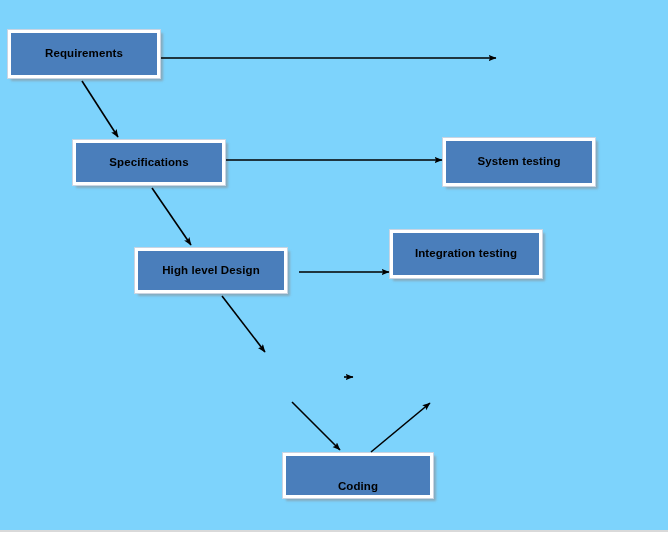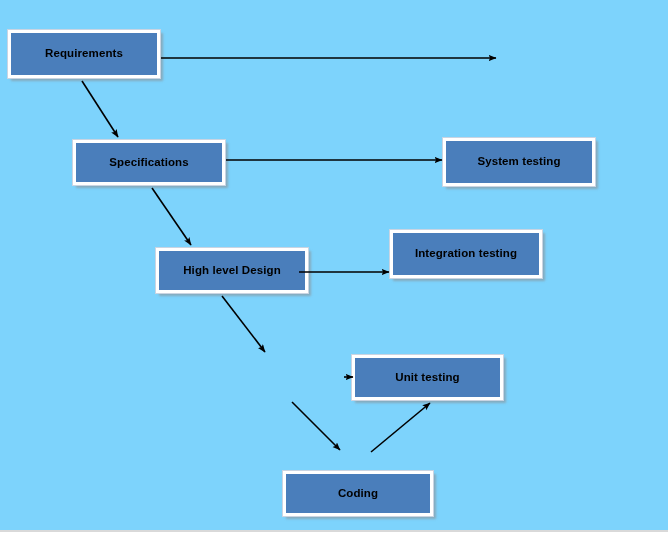--- a/index.html
+++ b/index.html
@@ -72,34 +72,31 @@
 
 
   <div class="node" style="left: 73px; top: 140px; width: 152px; height: 45px;">
     <span class="node-label">Specifications</span>
   </div>
 
   <div class="node" style="left: 443px; top: 138px; width: 152px; height: 48px;">
     <span class="node-label">System testing</span>
   </div>
 
-  <div class="node" style="left: 156px; top: 248px; width: 152px; height: 45px;">
+  <div class="node" style="left: 135px; top: 248px; width: 152px; height: 45px;">
     <span class="node-label">High level Design</span>
   </div>
 
   <div class="node" style="left: 390px; top: 230px; width: 152px; height: 48px;">
     <span class="node-label">Integration testing</span>
   </div>
 
 
-  <div class="node" style="left: 352px; top: 355px; width: 151px; height: 45px;">
-    <span class="node-label">Unit testing</span>
-  </div>
 
-  <div class="node" style="left: 283px; top: 471px; width: 150px; height: 45px;">
+  <div class="node" style="left: 283px; top: 453px; width: 150px; height: 45px; align-items: flex-end;">
     <span class="node-label">Coding</span>
   </div>
 
   <svg class="connector" id="connector-layer" width="668" height="552">
     <defs>
       <marker id="arrow-end" markerWidth="9" markerHeight="9" refX="7.5" refY="3.2" orient="auto" markerUnits="userSpaceOnUse">
         <path class="arrowhead" d="M0,0 L8,3.2 L0,6.4 L1.6,3.2 z"></path>
       </marker>
     </defs>
   <line x1="161" y1="58" x2="496" y2="58" marker-end="url(#arrow-end)"></line>

